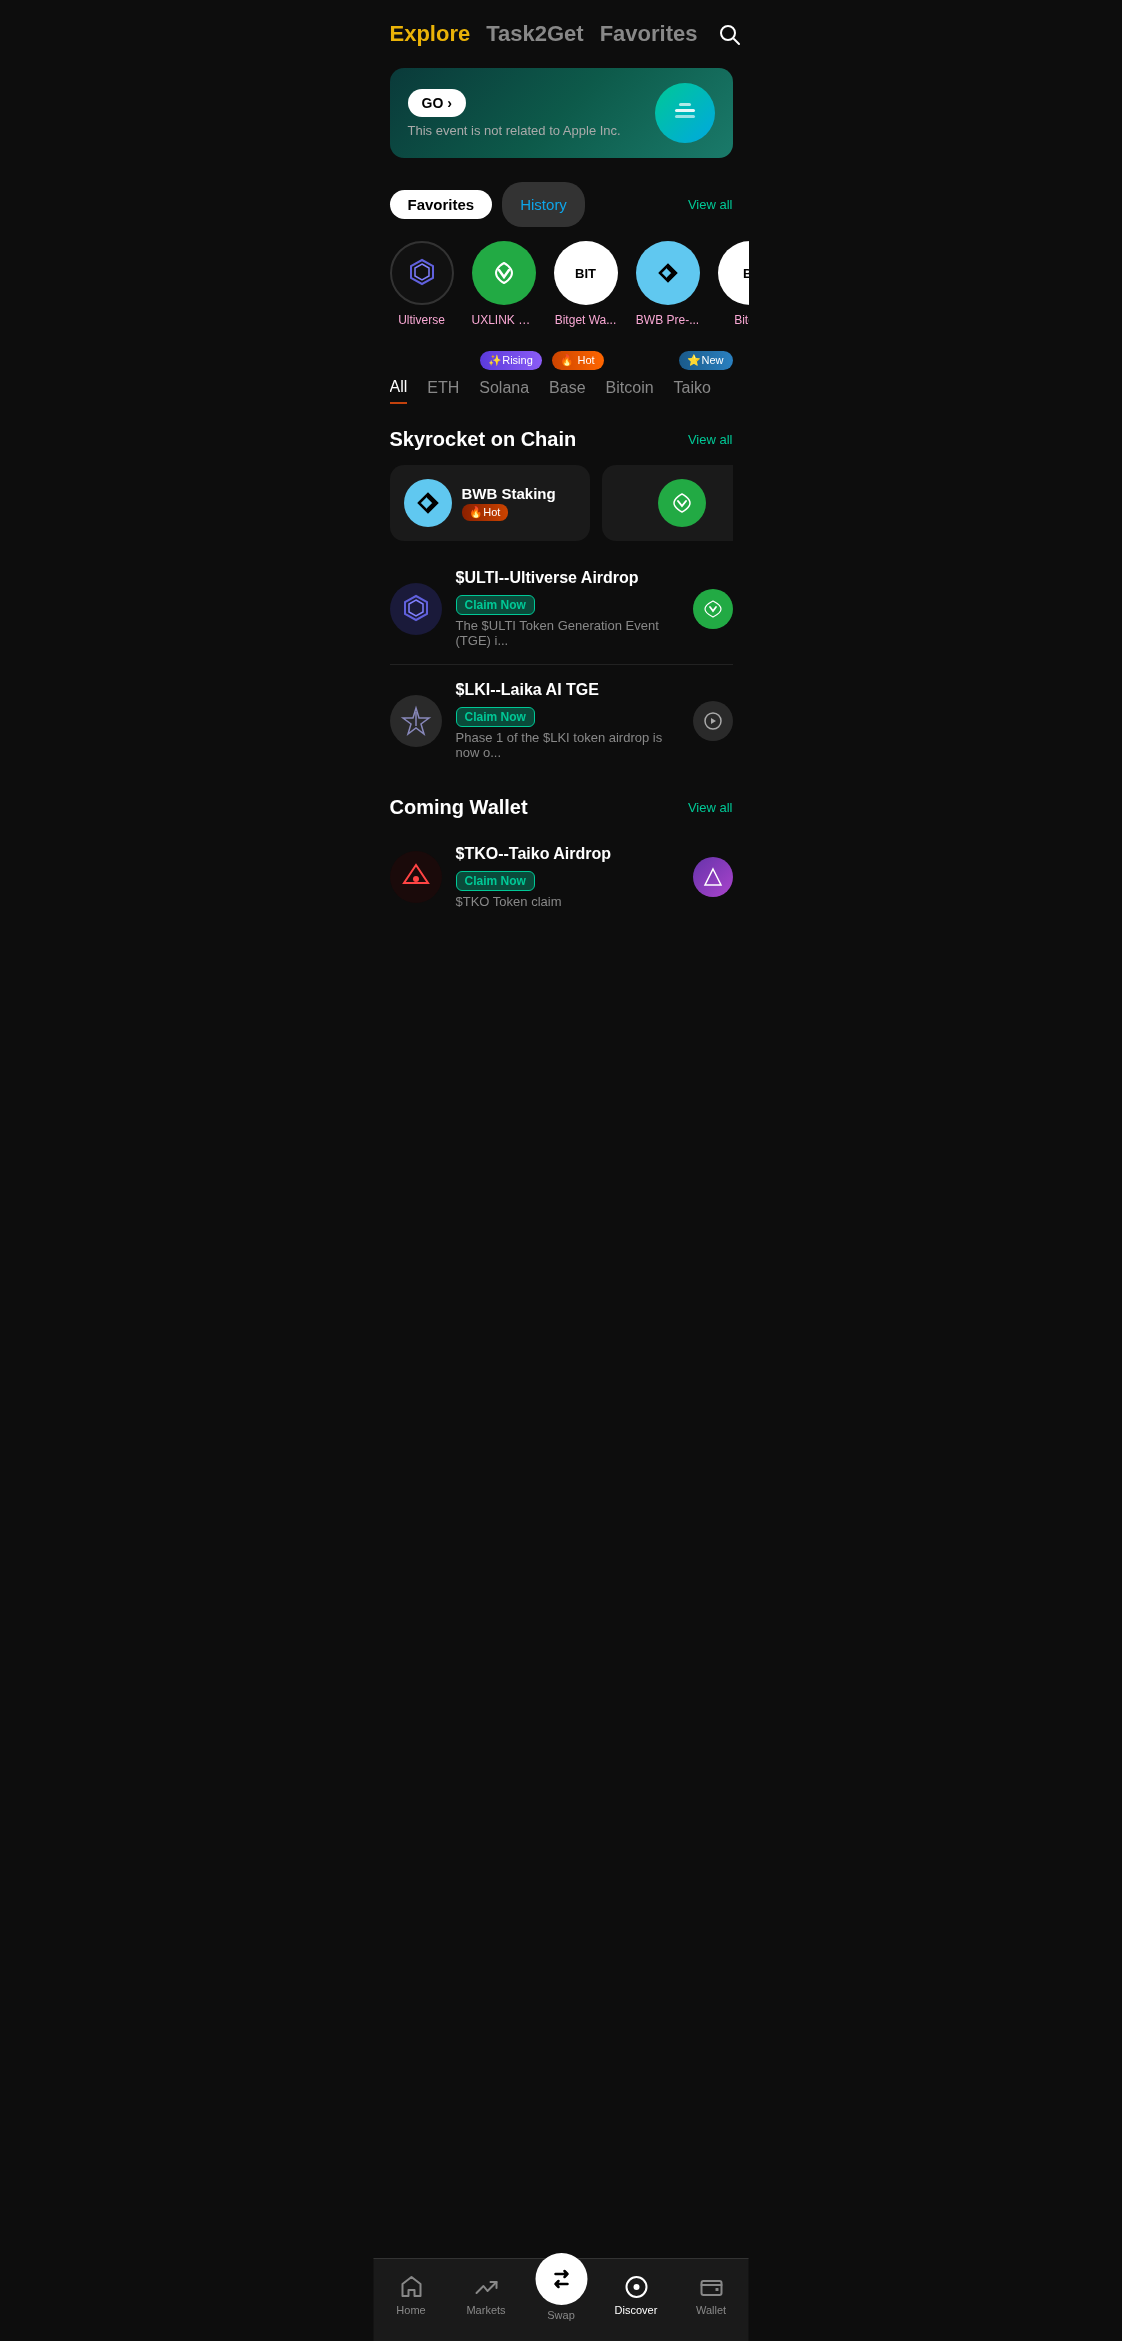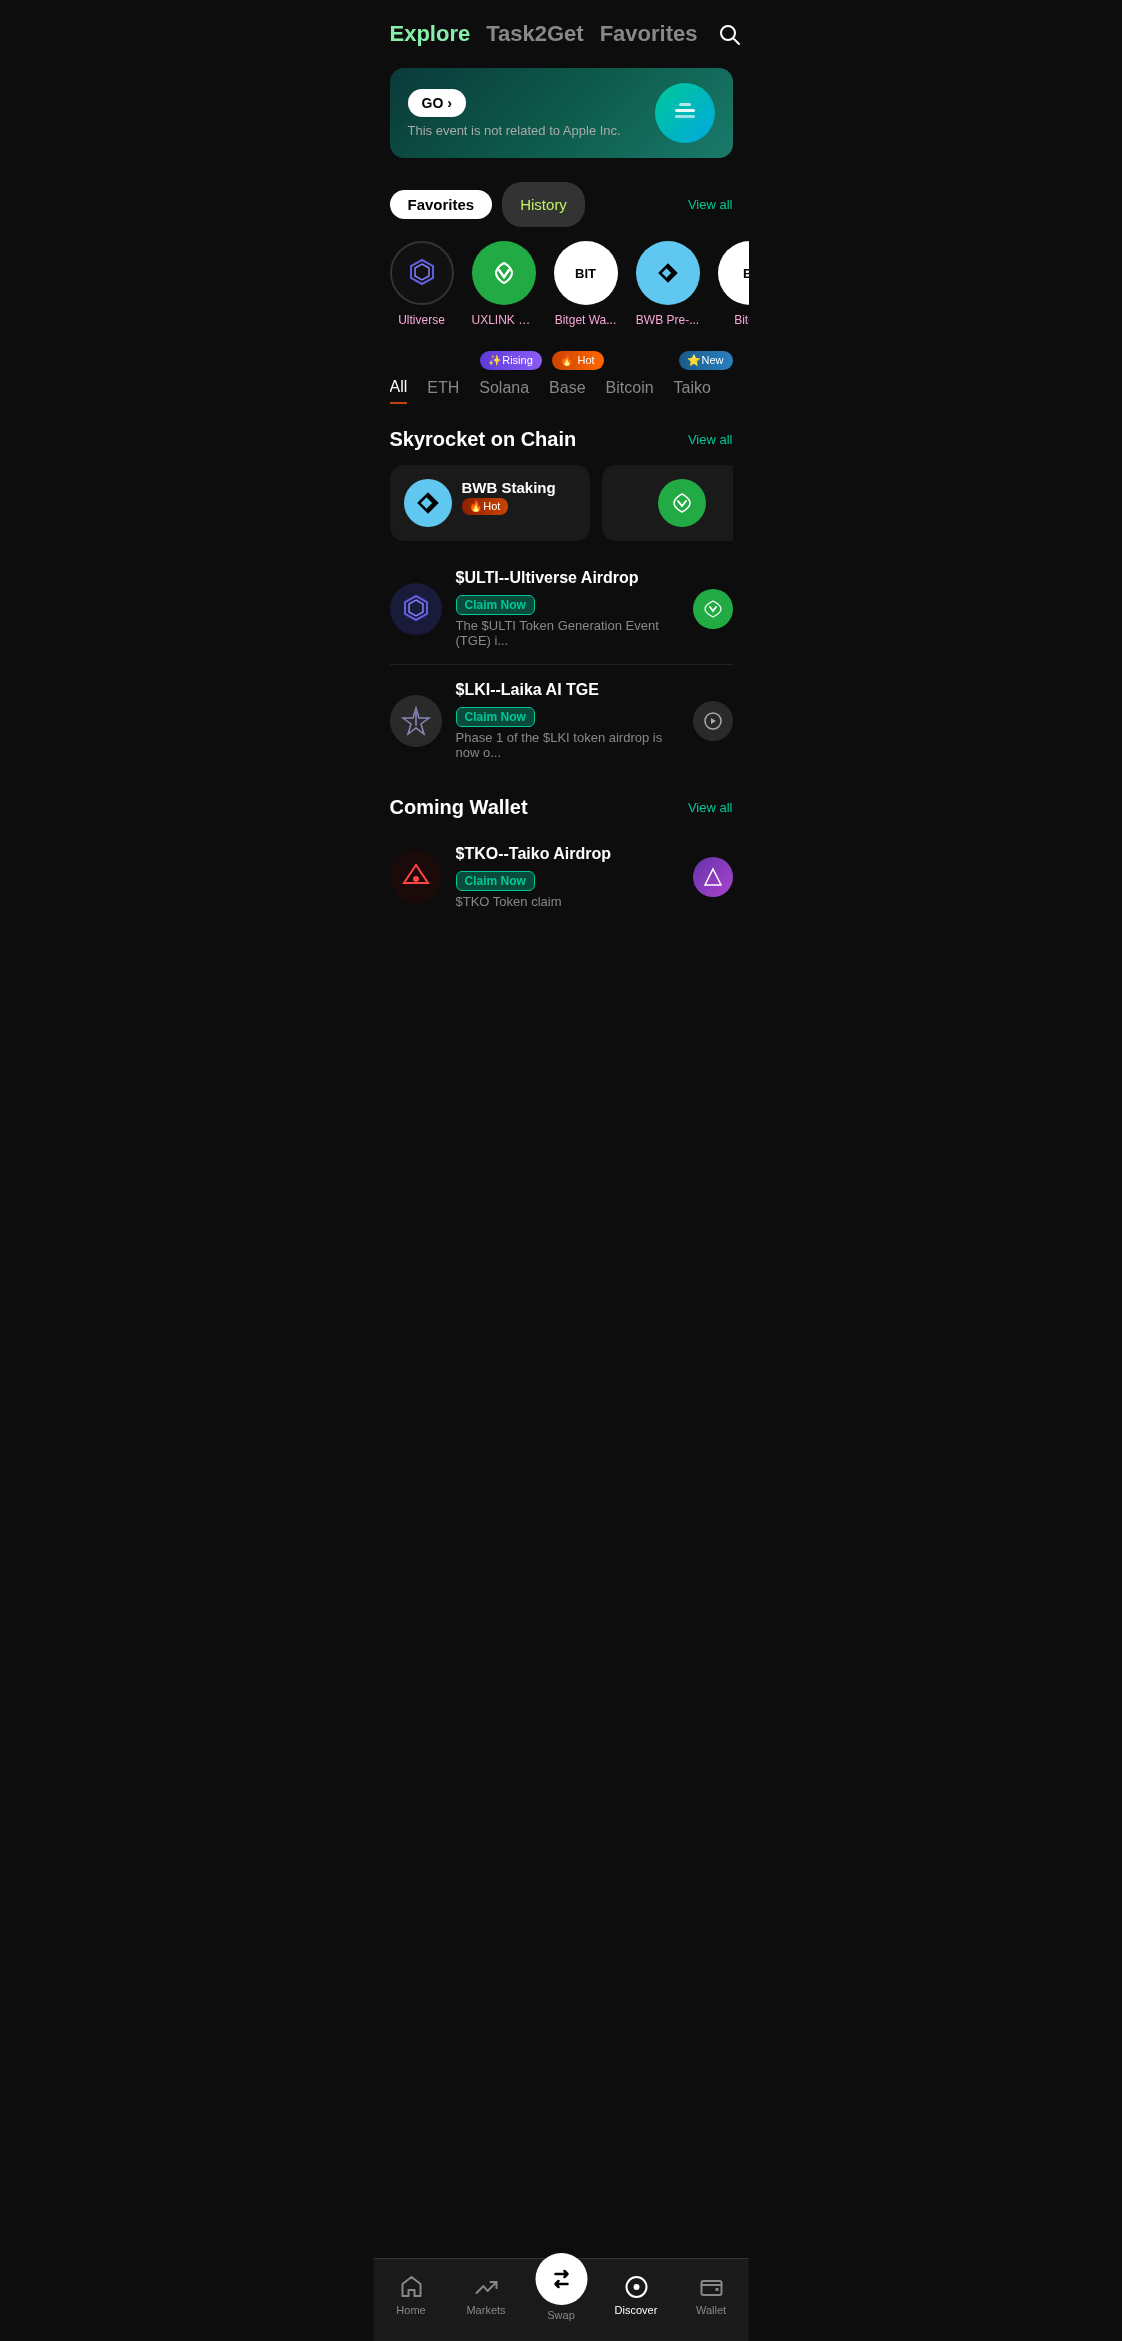--- a/index.html
+++ b/index.html
@@ -26,21 +26,21 @@
       gap: 16px;
       flex: 1;
     }
     .header-tab {
       font-size: 22px;
       font-weight: 700;
       color: #888;
       cursor: pointer;
     }
     .header-tab.active {
-      color: #86efac;
+      color: #eab308;
     }
     .search-icon-btn {
       width: 36px;
       height: 36px;
       display: flex;
       align-items: center;
       justify-content: center;
       cursor: pointer;
     }
 
@@ -91,21 +91,21 @@
       color: #000;
       border-radius: 20px;
       padding: 6px 18px;
       font-size: 15px;
       font-weight: 600;
       border: none;
       cursor: pointer;
     }
     .hist-btn {
       background: #333;
-      color: #bef264;
+      color: #0ea5e9;
       border-radius: 20px;
       padding: 14px 18px;
       font-size: 15px;
       font-weight: 500;
       border: none;
       cursor: pointer;
     }
     .view-all-link {
       margin-left: auto;
       color: #00c896;
@@ -241,21 +241,21 @@
     }
     .cards-row::-webkit-scrollbar { display: none; }
 
     
     .sky-card {
       background: #1a1a1a;
       border-radius: 14px;
       padding: 14px;
       min-width: 200px;
       display: flex;
-      align-items: flex-start;
+      align-items: center;
       gap: 10px;
       cursor: pointer;
     }
     .sky-icon {
       width: 48px;
       height: 48px;
       border-radius: 50%;
       background: #60c8f0;
       display: flex;
       align-items: center;

